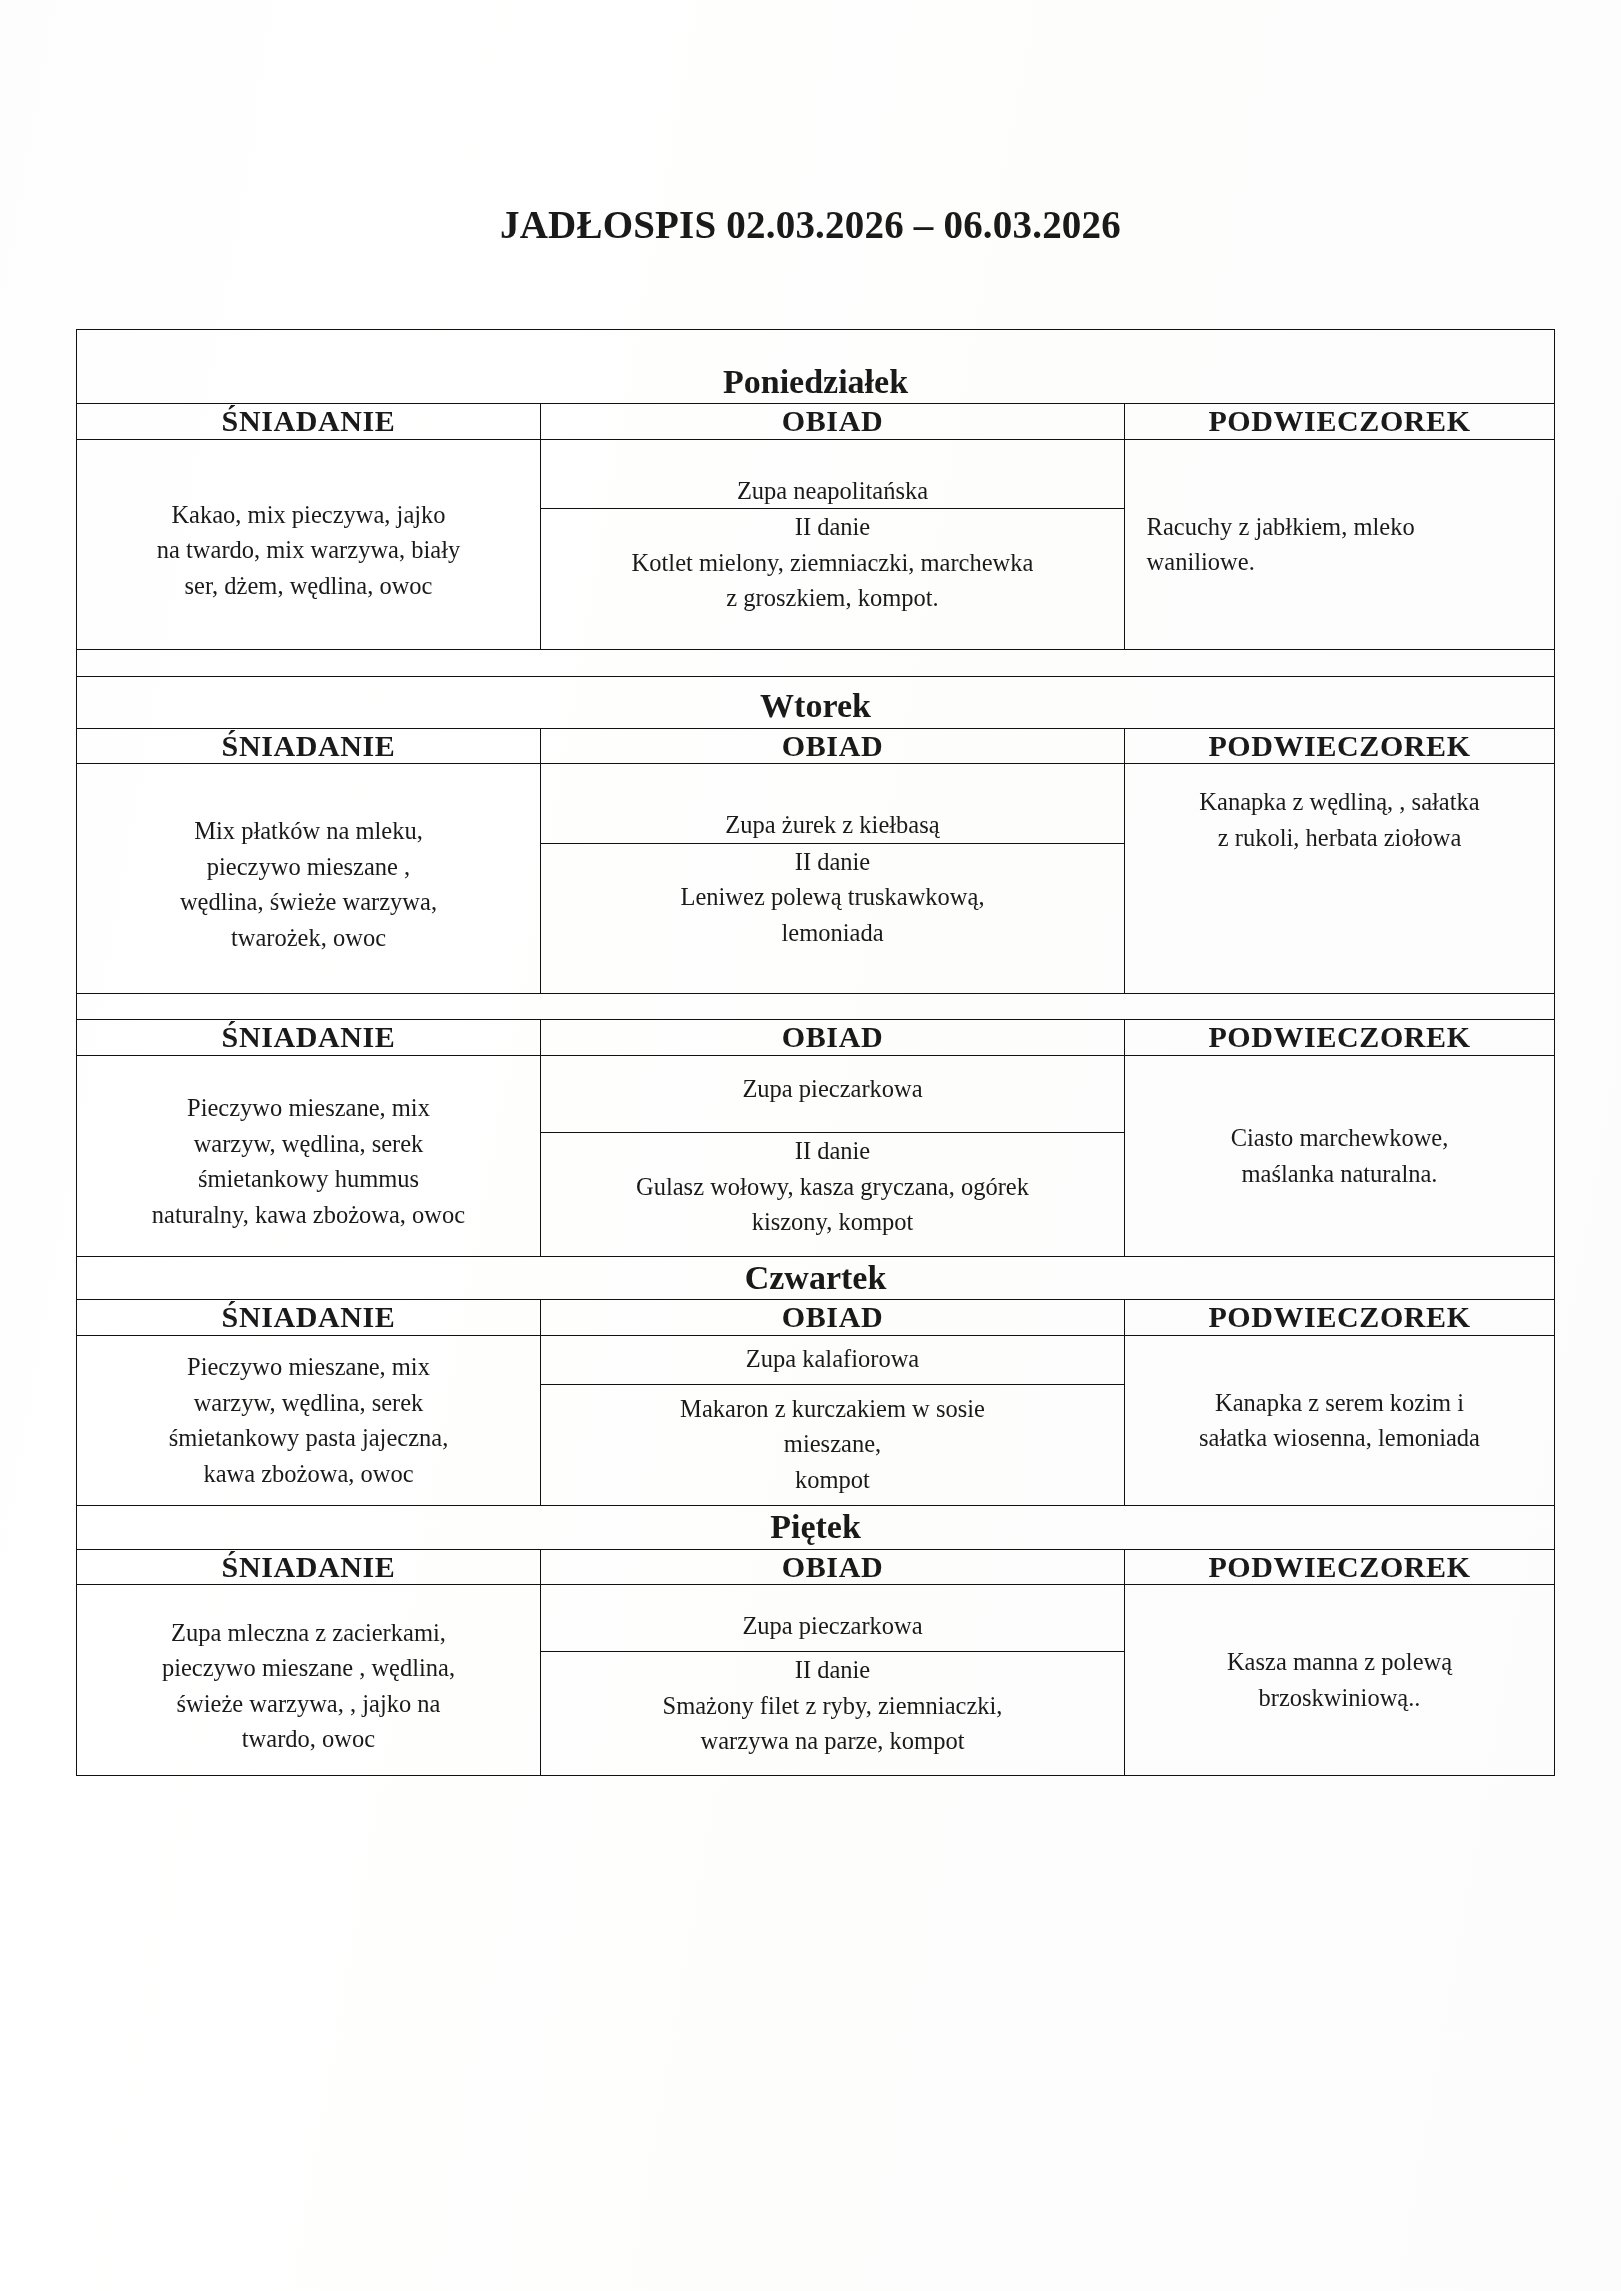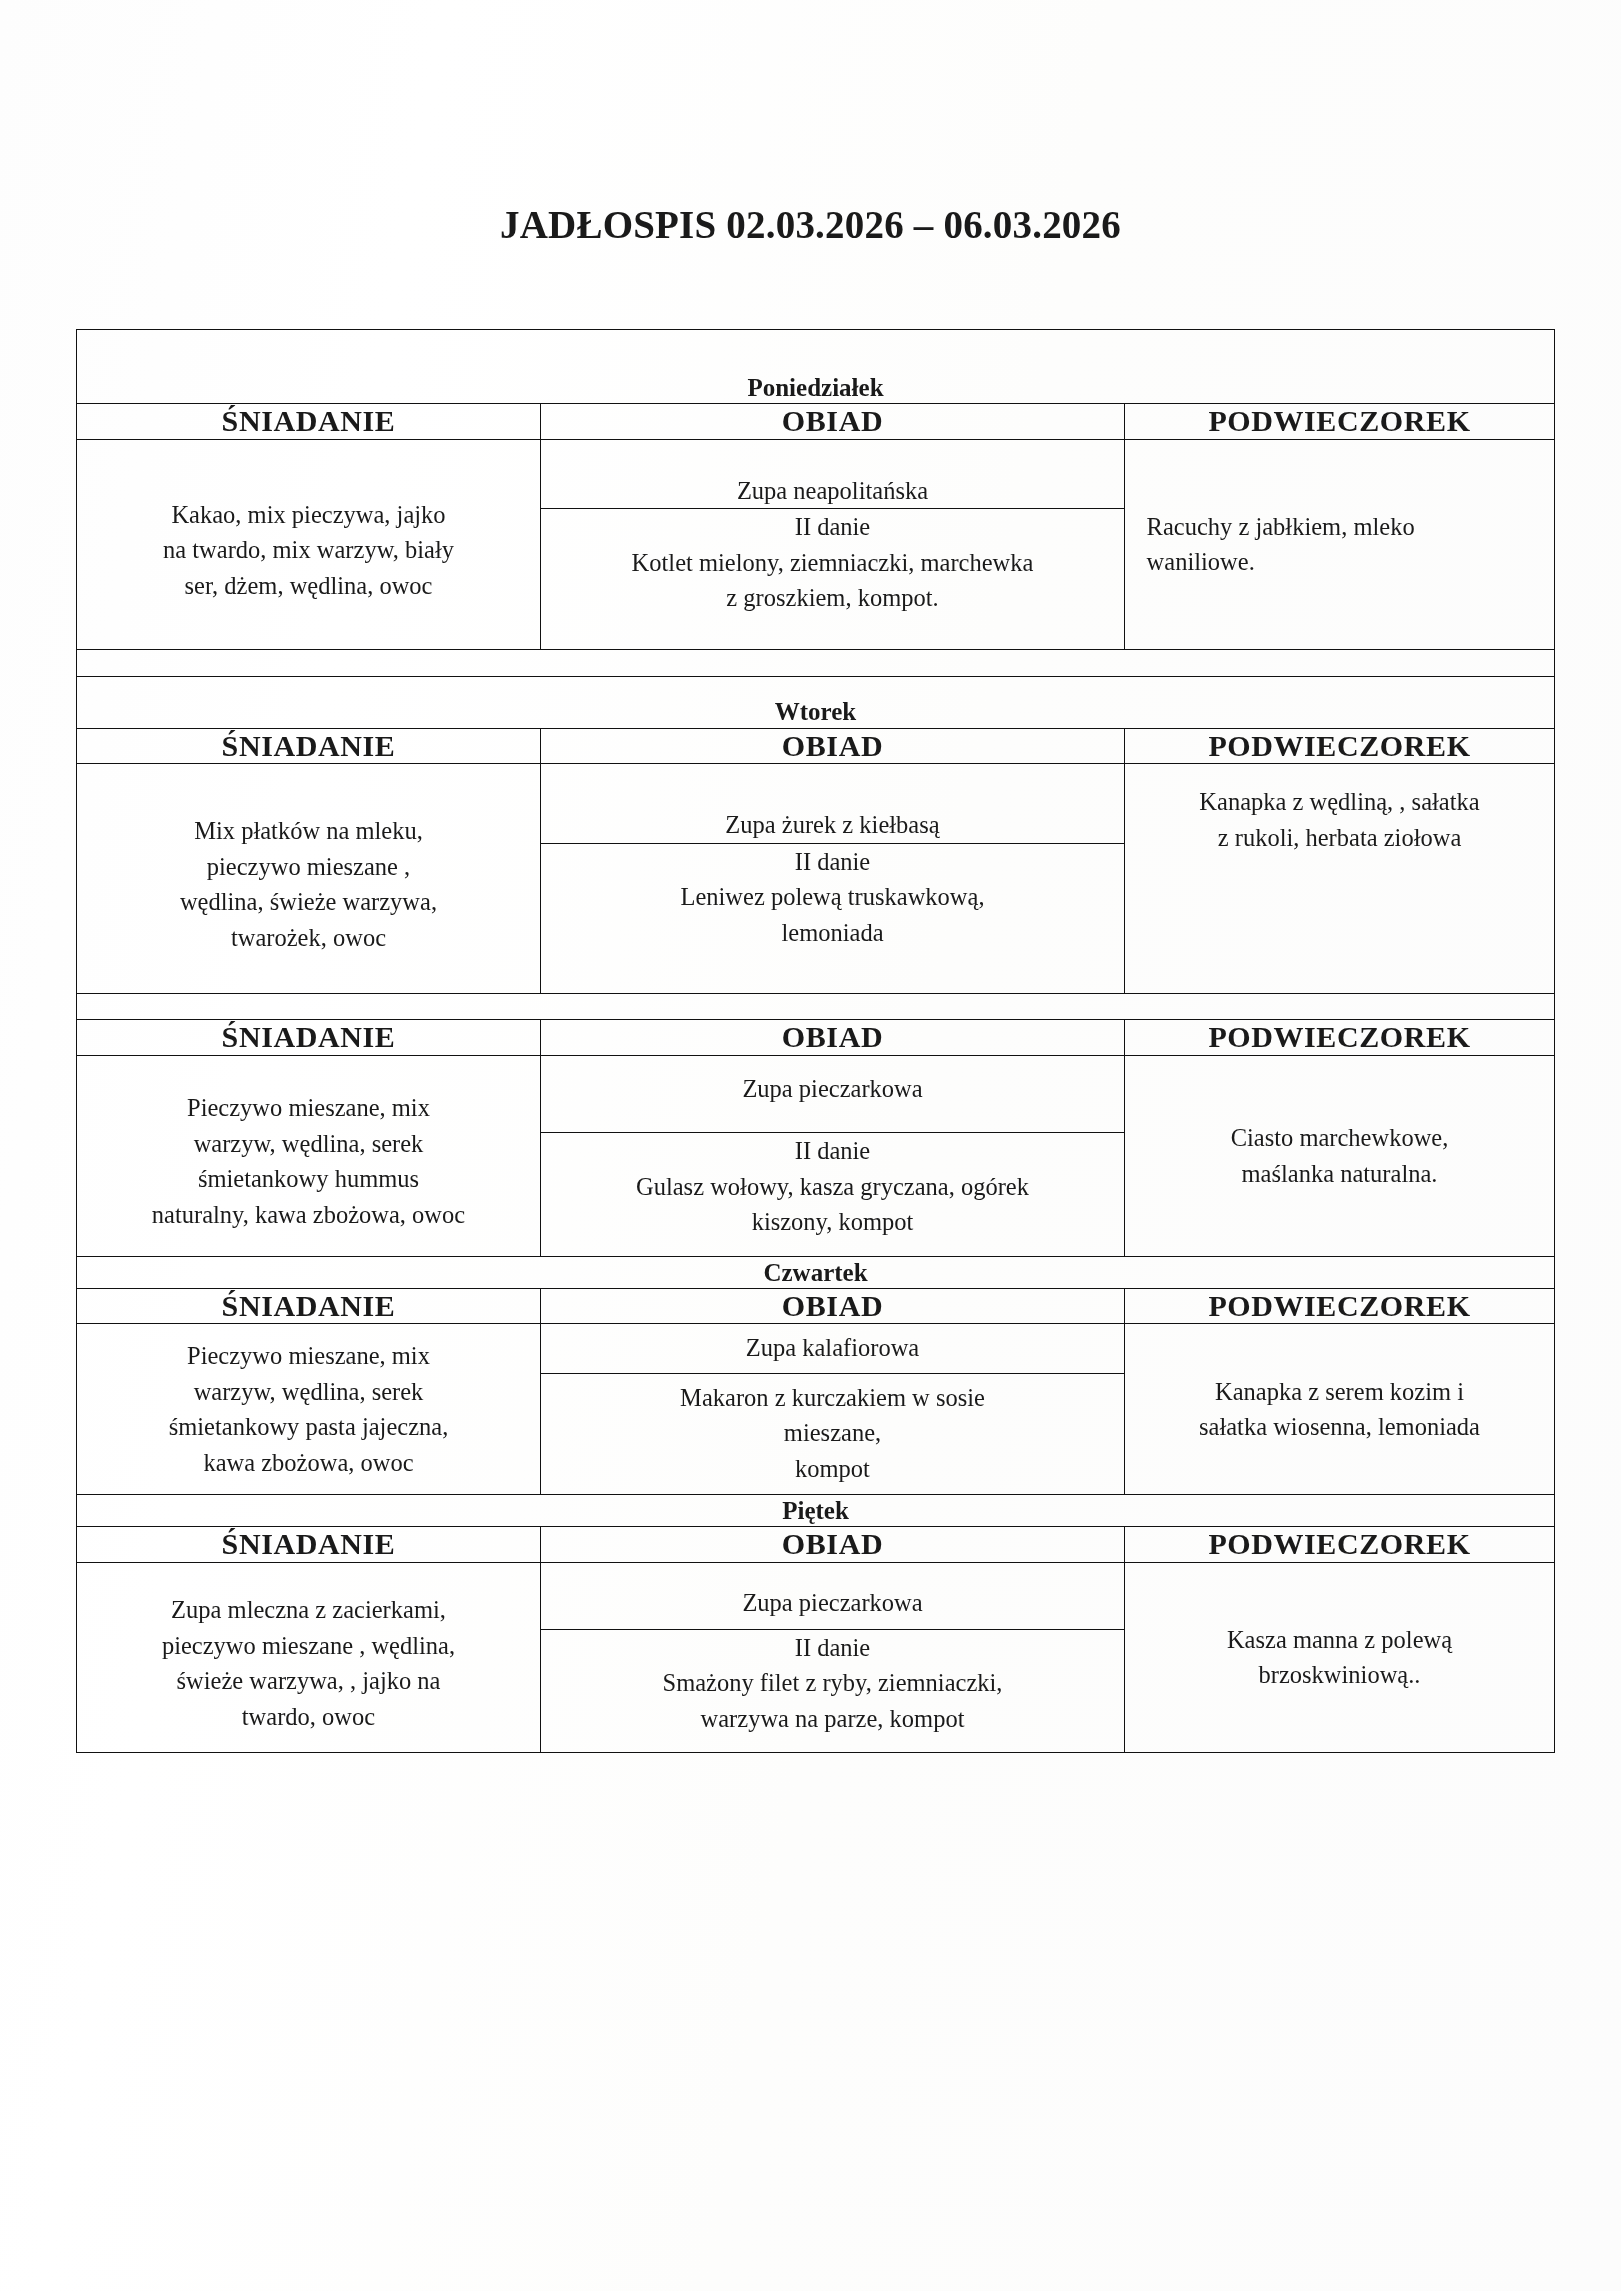--- a/index.html
+++ b/index.html
@@ -52,21 +52,21 @@
     vertical-align: middle;
     text-align: center;
   }
 
   col.c-breakfast { width: 464px; }
   col.c-lunch     { width: 584px; }
   col.c-snack     { width: 430px; }
 
   
   .day-banner {
-    font-size: 25px;
+    font-size: 34px;
     font-weight: bold;
     padding: 9.8px 0 7.8px 0;
     line-height: 1.25;
   }
   .day-banner.tall   { height: 73px; vertical-align: bottom; }
   .day-banner.medium { height: 51px; vertical-align: bottom; }
   .day-banner.short  { height: 29px; vertical-align: middle; }
 
   
   .col-head {
@@ -139,21 +139,21 @@
       <td class="day-banner tall" colspan="3">Poniedziałek</td>
     </tr>
     <tr>
       <td class="col-head">ŚNIADANIE</td>
       <td class="col-head">OBIAD</td>
       <td class="col-head">PODWIECZOREK</td>
     </tr>
     <tr>
       <td class="cell pad-tall" style="height:167px">
         <span class="nowrap-line">Kakao, mix pieczywa, jajko</span>
-        <span class="nowrap-line">na twardo, mix warzyw, biały</span>
+        <span class="nowrap-line">na twardo, mix warzywa, biały</span>
         <span class="nowrap-line">ser, dżem, wędlina, owoc</span>
       </td>
       <td class="cell lunch-cell">
         <table class="lunch-inner">
           <tbody>
             <tr>
               <td class="lunch-soup">Zupa neapolitańska</td>
             </tr>
             <tr>
               <td class="lunch-main">

